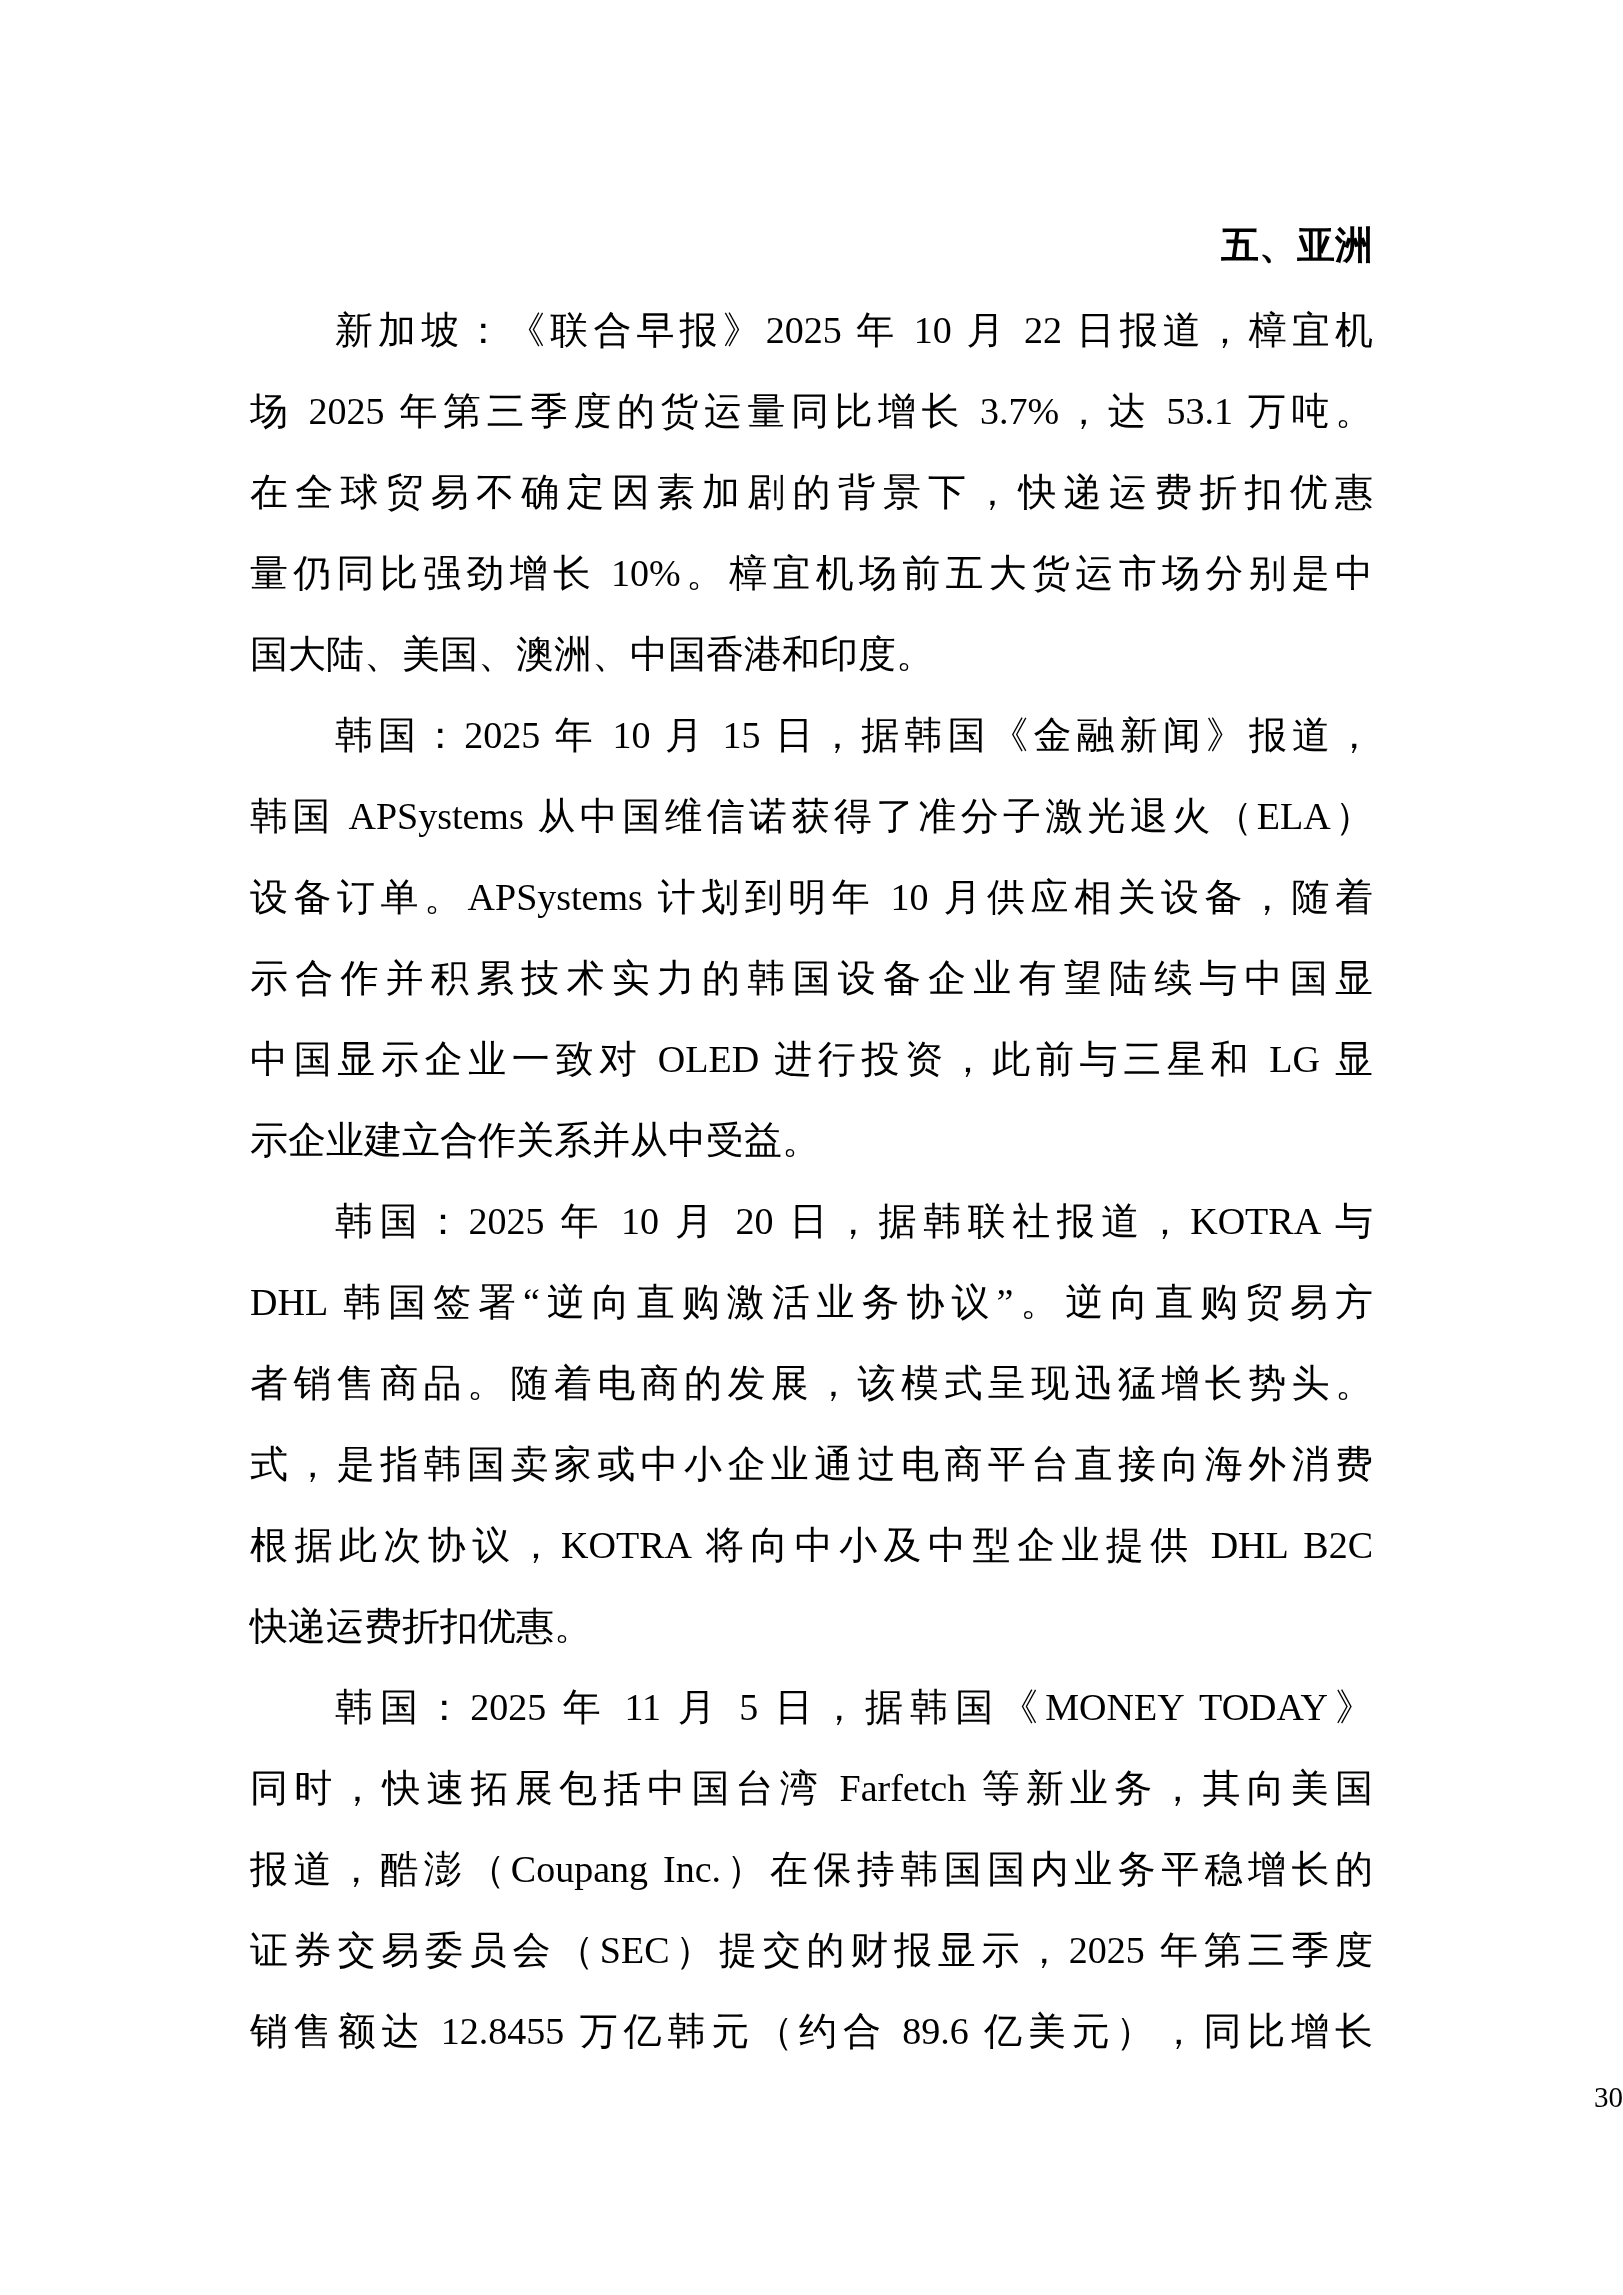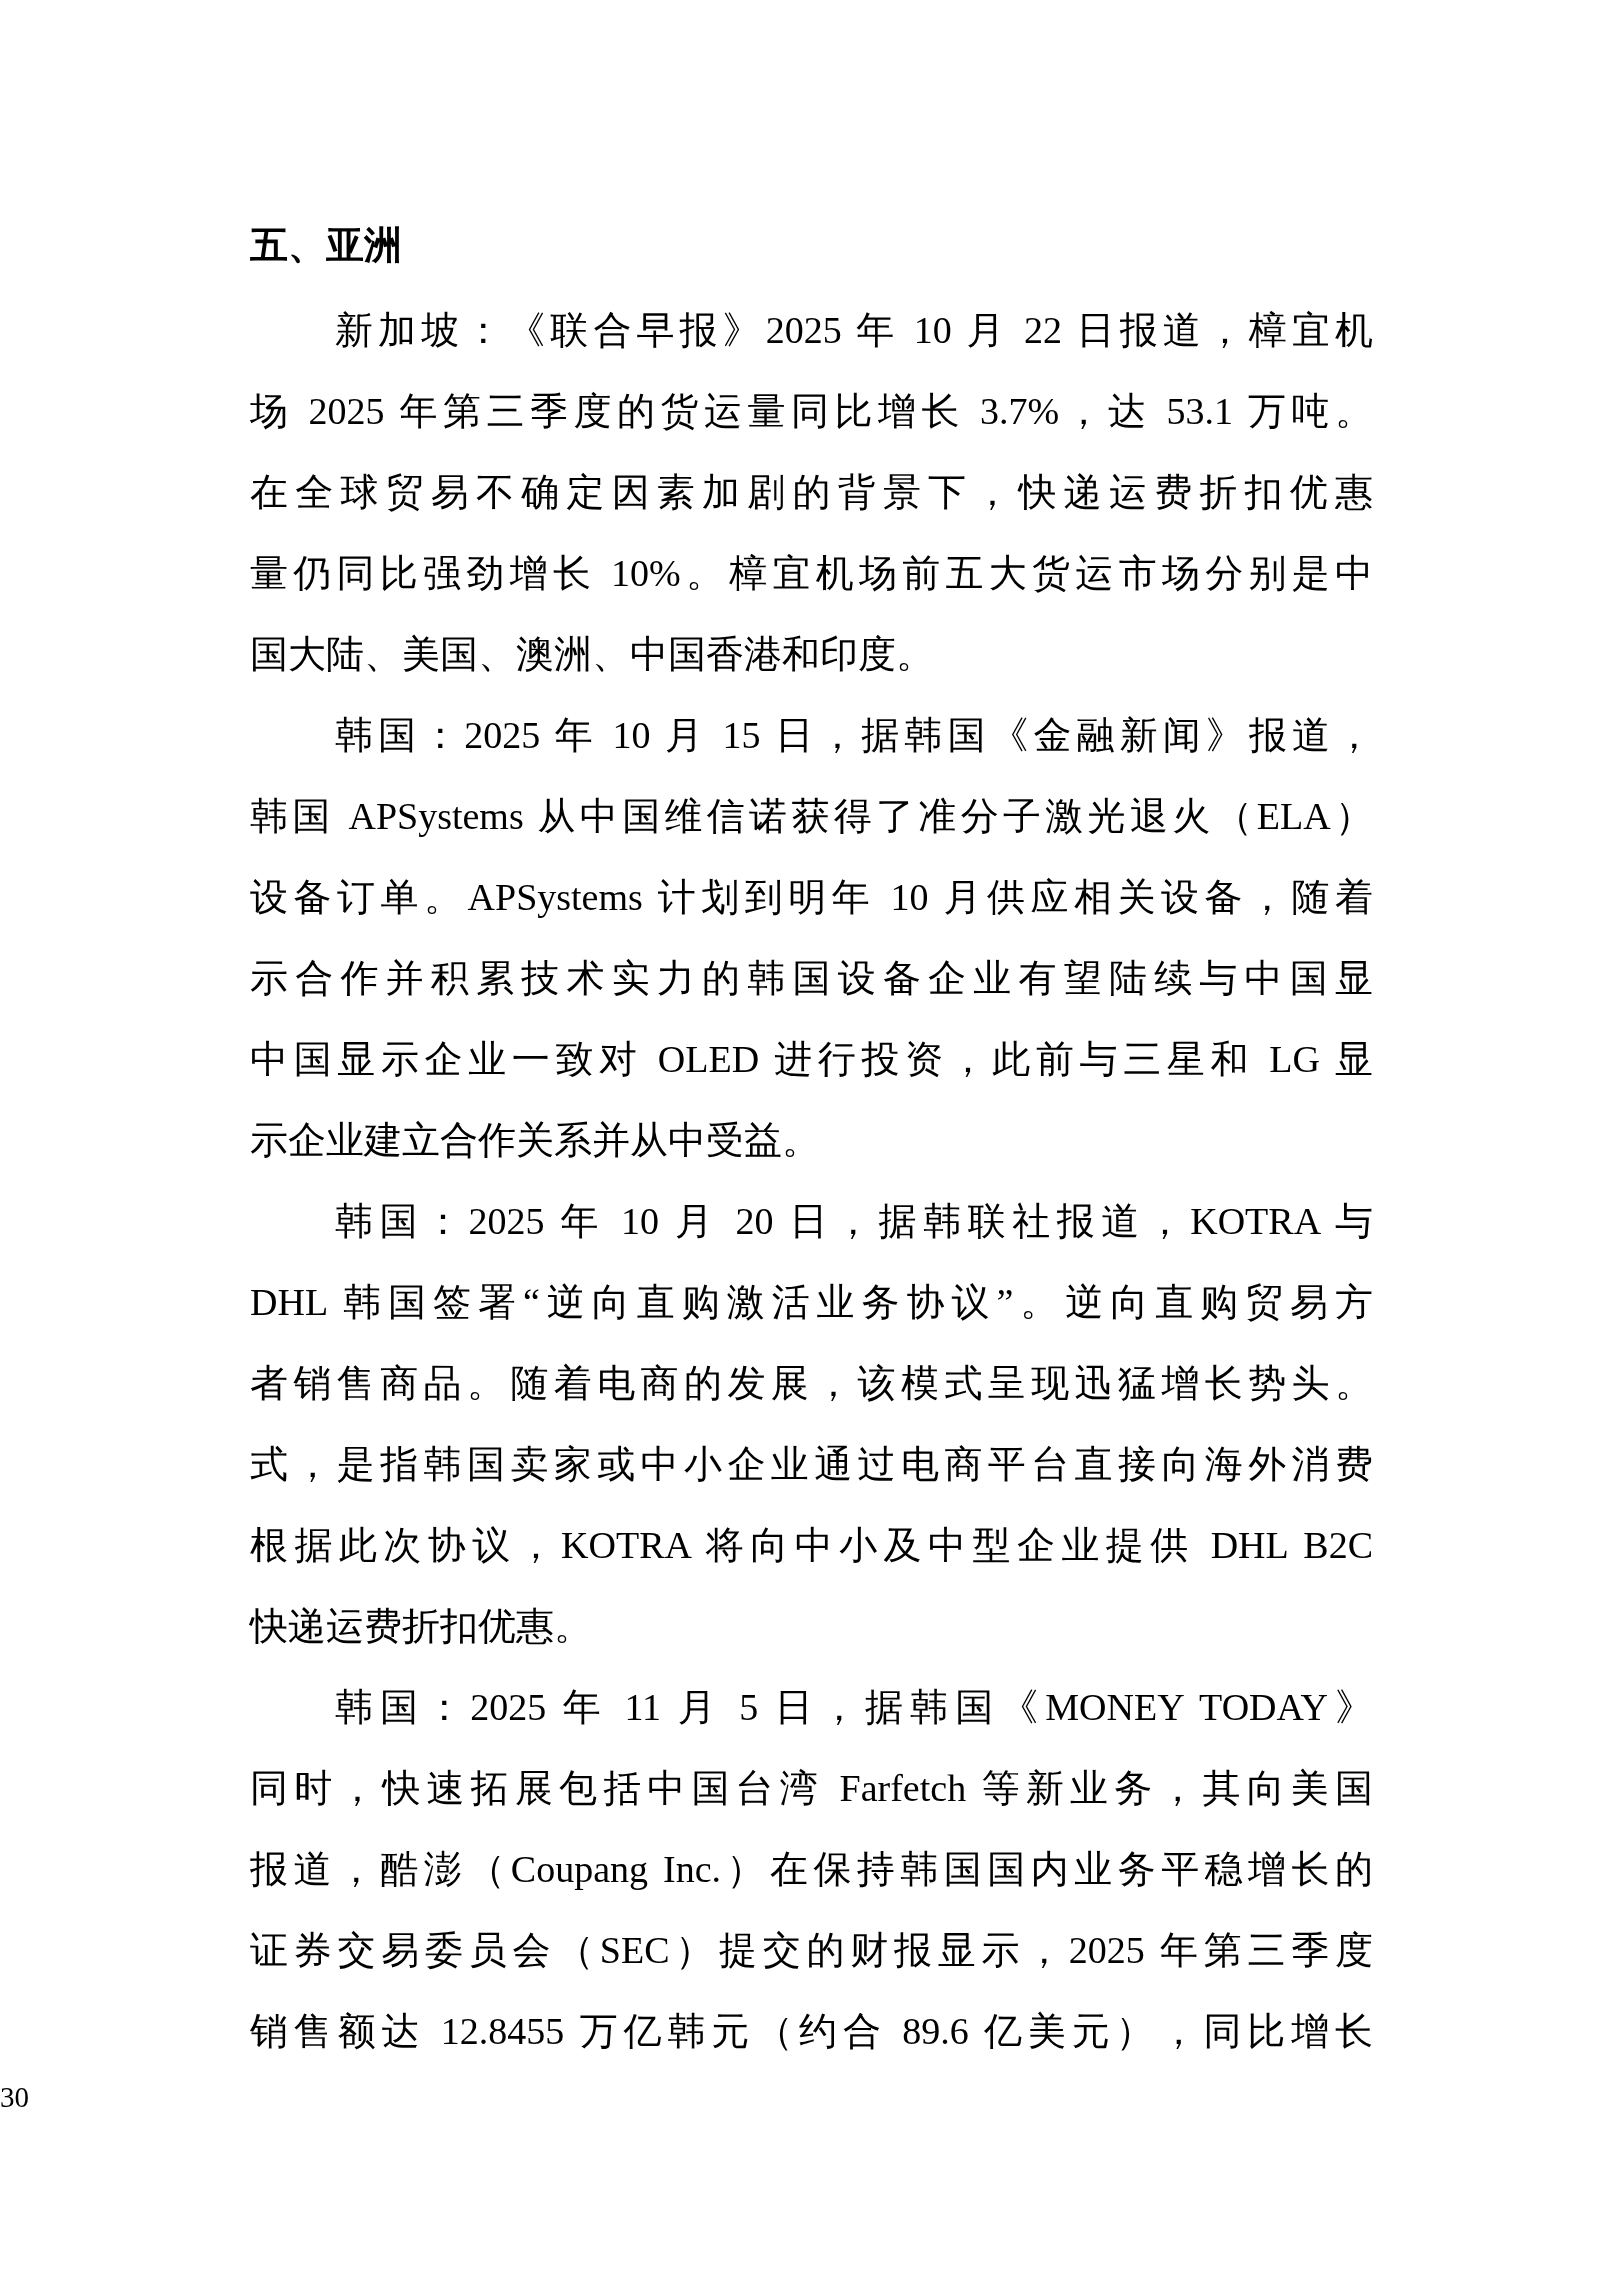--- a/index.html
+++ b/index.html
@@ -19,21 +19,21 @@
   .content {
     position: absolute;
     left: 250px;
     top: 205px;
     width: 1123px;
     font-size: 38px;
     line-height: 81px;
   }
   .heading {
     font-weight: bold;
-    text-align: left;
+    text-align: right;
     margin: 0 0 3.9px 0;
   }
   .paragraph {
     margin: 0;
     padding: 0;
   }
   .line {
     text-align: justify;
     text-justify: inter-character;
   }
@@ -47,21 +47,21 @@
     text-indent: 85px;
   }
   .lead {
     font-weight: normal;
   }
   .page-number {
     position: absolute;
     top: 2081px;
     left: 0;
     width: 100%;
-    text-align: left;
+    text-align: right;
     font-size: 29px;
     line-height: 33px;
   }
 </style>
 </head>
 <body>
 
 <div class="page">
   <div class="content">
 

